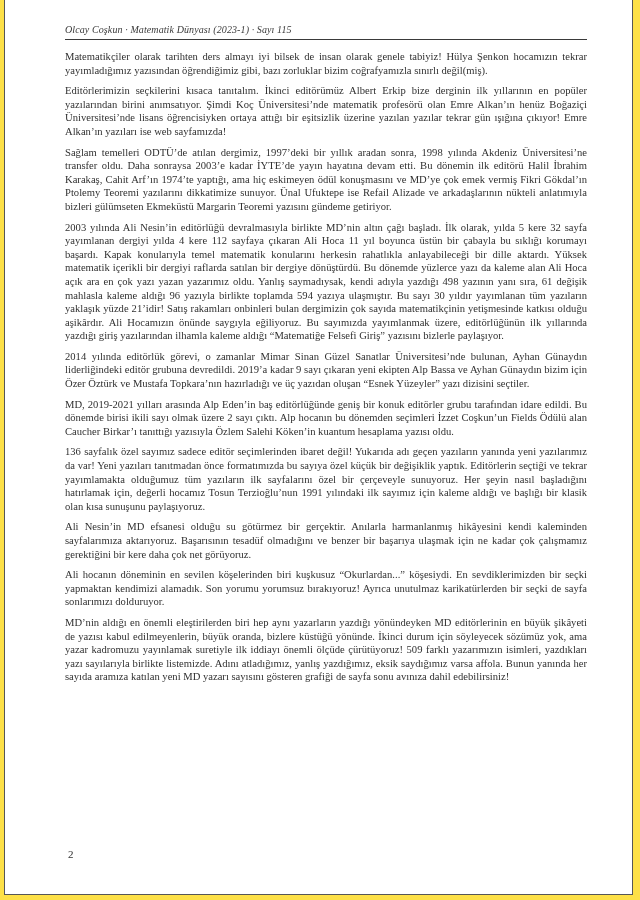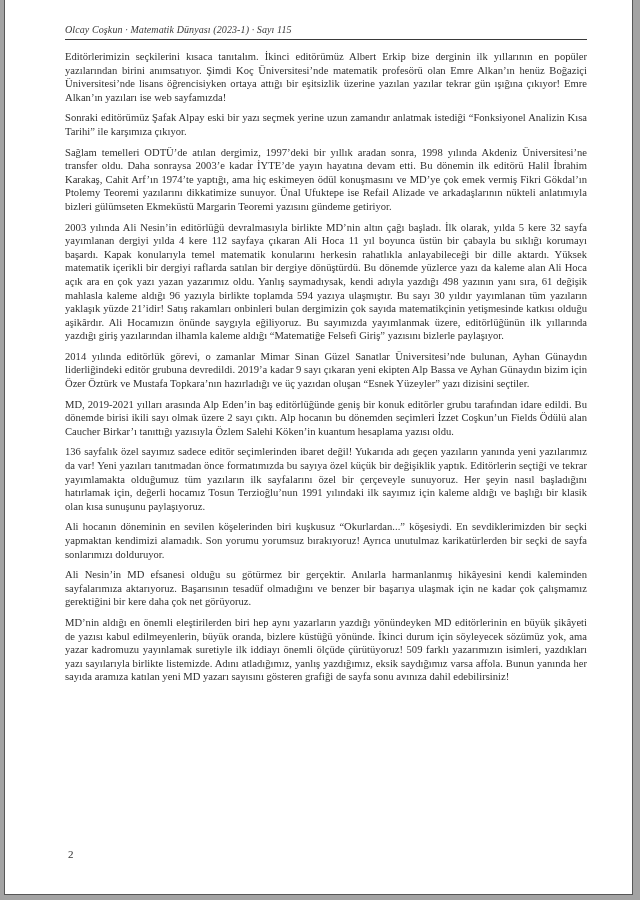--- a/index.html
+++ b/index.html
@@ -7,21 +7,21 @@
     padding: 0;
     background: #ffffff;
     width: 640px;
     height: 900px;
     overflow: hidden;
   }
   .viewport {
     position: relative;
     width: 640px;
     height: 900px;
-    background: #a3a3a3;
+    background: #fde047;
     font-family: "Liberation Serif", "DejaVu Serif", serif;
     color: #333333;
   }
   .page-border {
     position: absolute;
     left: 4px;
     top: -1px;
     width: 629px;
     height: 896px;
     border: 1px solid #565656;
@@ -66,26 +66,26 @@
 </style>
 </head>
 <body>
 
 <div class="viewport">
   <div class="page-border"></div>
   <div class="content">
     <div class="running-header">Olcay Coşkun · Matematik Dünyası (2023-1) · Sayı 115</div>
     <hr class="header-rule">
     <div class="body-text">
+        <p class="para"><span>Matematikçiler olarak tarihten ders almayı iyi bilsek de insan olarak genele tabiyiz! Hülya Şenkon hocamızın tekrar yayımladığımız yazısından öğrendiğimiz gibi, bazı zorluklar bizim coğrafyamızla sınırlı değil(miş).</span></p>
         <p class="para"><span>Editörlerimizin seçkilerini kısaca tanıtalım. İkinci editörümüz Albert Erkip bize derginin ilk yıllarının en popüler yazılarından birini anımsatıyor. Şimdi Koç Üniversitesi’nde matematik profesörü olan Emre Alkan’ın henüz Boğaziçi Üniversitesi’nde lisans öğrencisiyken ortaya attığı bir eşitsizlik üzerine yazılan yazılar tekrar gün ışığına çıkıyor! Emre Alkan’ın yazıları ise web sayfamızda!</span></p>
-        <p class="para"><span>Sonraki editörümüz Şafak Alpay eski bir yazı seçmek yerine uzun zamandır anlatmak istediği “Fonksiyonel Analizin Kısa Tarihi” ile karşımıza çıkıyor.</span></p>
         <p class="para"><span>Sağlam temelleri ODTÜ’de atılan dergimiz, 1997’deki bir yıllık aradan sonra, 1998 yılında Akdeniz Üniversitesi’ne transfer oldu. Daha sonraysa 2003’e kadar İYTE’de yayın hayatına devam etti. Bu dönemin ilk editörü Halil İbrahim Karakaş, Cahit Arf’ın 1974’te yaptığı, ama hiç eskimeyen ödül konuşmasını ve </span><span class="em">MD</span><span>’ye çok emek vermiş Fikri Gökdal’ın Ptolemy Teoremi yazılarını dikkatimize sunuyor. Ünal Ufuktepe ise Refail Alizade ve arkadaşlarının nükteli anlatımıyla bizleri gülümseten Ekmeküstü Margarin Teoremi yazısını gündeme getiriyor.</span></p>
         <p class="para"><span>2003 yılında Ali Nesin’in editörlüğü devralmasıyla birlikte </span><span class="em">MD</span><span>’nin altın çağı başladı. İlk olarak, yılda 5 kere 32 sayfa yayımlanan dergiyi yılda 4 kere 112 sayfaya çıkaran Ali Hoca 11 yıl boyunca üstün bir çabayla bu sıklığı korumayı başardı. Kapak konularıyla temel matematik konularını herkesin rahatlıkla anlayabileceği bir dille aktardı. Yüksek matematik içerikli bir dergiyi raflarda satılan bir dergiye dönüştürdü. Bu dönemde yüzlerce yazı da kaleme alan Ali Hoca açık ara en çok yazı yazan yazarımız oldu. Yanlış saymadıysak, kendi adıyla yazdığı 498 yazının yanı sıra, 61 değişik mahlasla kaleme aldığı 96 yazıyla birlikte toplamda 594 yazıya ulaşmıştır. Bu sayı 30 yıldır yayımlanan tüm yazıların yaklaşık yüzde 21’idir! Satış rakamları onbinleri bulan dergimizin çok sayıda matematikçinin yetişmesinde katkısı olduğu aşikârdır. Ali Hocamızın önünde saygıyla eğiliyoruz. Bu sayımızda yayımlanmak üzere, editörlüğünün ilk yıllarında yazdığı giriş yazılarından ilhamla kaleme aldığı “Matematiğe Felsefi Giriş” yazısını bizlerle paylaşıyor.</span></p>
         <p class="para"><span>2014 yılında editörlük görevi, o zamanlar Mimar Sinan Güzel Sanatlar Üniversitesi’nde bulunan, Ayhan Günaydın liderliğindeki editör grubuna devredildi. 2019’a kadar 9 sayı çıkaran yeni ekipten Alp Bassa ve Ayhan Günaydın bizim için Özer Öztürk ve Mustafa Topkara’nın hazırladığı ve üç yazıdan oluşan “Esnek Yüzeyler” yazı dizisini seçtiler.</span></p>
         <p class="para"><span class="em">MD</span><span>, 2019-2021 yılları arasında Alp Eden’in baş editörlüğünde geniş bir konuk editörler grubu tarafından idare edildi. Bu dönemde birisi ikili sayı olmak üzere 2 sayı çıktı. Alp hocanın bu dönemden seçimleri İzzet Coşkun’un Fields Ödülü alan Caucher Birkar’ı tanıttığı yazısıyla Özlem Salehi Köken’in kuantum hesaplama yazısı oldu.</span></p>
         <p class="para"><span>136 sayfalık özel sayımız sadece editör seçimlerinden ibaret değil! Yukarıda adı geçen yazıların yanında yeni yazılarımız da var! Yeni yazıları tanıtmadan önce formatımızda bu sayıya özel küçük bir değişiklik yaptık. Editörlerin seçtiği ve tekrar yayımlamakta olduğumuz tüm yazıların ilk sayfalarını özel bir çerçeveyle sunuyoruz. Her şeyin nasıl başladığını hatırlamak için, değerli hocamız Tosun Terzioğlu’nun 1991 yılındaki ilk sayımız için kaleme aldığı ve başlığı bir klasik olan kısa sunuşunu paylaşıyoruz.</span></p>
+        <p class="para"><span>Ali Nesin’in </span><span class="em">MD</span><span> efsanesi olduğu su götürmez bir gerçektir. Anılarla harmanlanmış hikâyesini kendi kaleminden sayfalarımıza aktarıyoruz. Başarısının tesadüf olmadığını ve benzer bir başarıya ulaşmak için ne kadar çok çalışmamız gerektiğini bir kere daha çok net görüyoruz.</span></p>
         <p class="para"><span>Ali hocanın döneminin en sevilen köşelerinden biri kuşkusuz “Okurlardan...” köşesiydi. En sevdiklerimizden bir seçki yapmaktan kendimizi alamadık. Son yorumu yorumsuz bırakıyoruz! Ayrıca unutulmaz karikatürlerden bir seçki de sayfa sonlarımızı dolduruyor.</span></p>
-        <p class="para"><span>Ali Nesin’in </span><span class="em">MD</span><span> efsanesi olduğu su götürmez bir gerçektir. Anılarla harmanlanmış hikâyesini kendi kaleminden sayfalarımıza aktarıyoruz. Başarısının tesadüf olmadığını ve benzer bir başarıya ulaşmak için ne kadar çok çalışmamız gerektiğini bir kere daha çok net görüyoruz.</span></p>
         <p class="para"><span class="em">MD</span><span>’nin aldığı en önemli eleştirilerden biri hep aynı yazarların yazdığı yönündeyken </span><span class="em">MD</span><span> editörlerinin en büyük şikâyeti de yazısı kabul edilmeyenlerin, büyük oranda, bizlere küstüğü yönünde. İkinci durum için söyleyecek sözümüz yok, ama yazar kadromuzu yayınlamak suretiyle ilk iddiayı önemli ölçüde çürütüyoruz! 509 farklı yazarımızın isimleri, yazdıkları yazı sayılarıyla birlikte listemizde. Adını atladığımız, yanlış yazdığımız, eksik saydığımız varsa affola. Bunun yanında her sayıda aramıza katılan yeni MD yazarı sayısını gösteren grafiği de sayfa sonu avınıza dahil edebilirsiniz!</span></p>
       </div>
   </div>
   <div class="page-number">2</div>
 </div>
 
 </body></html>

